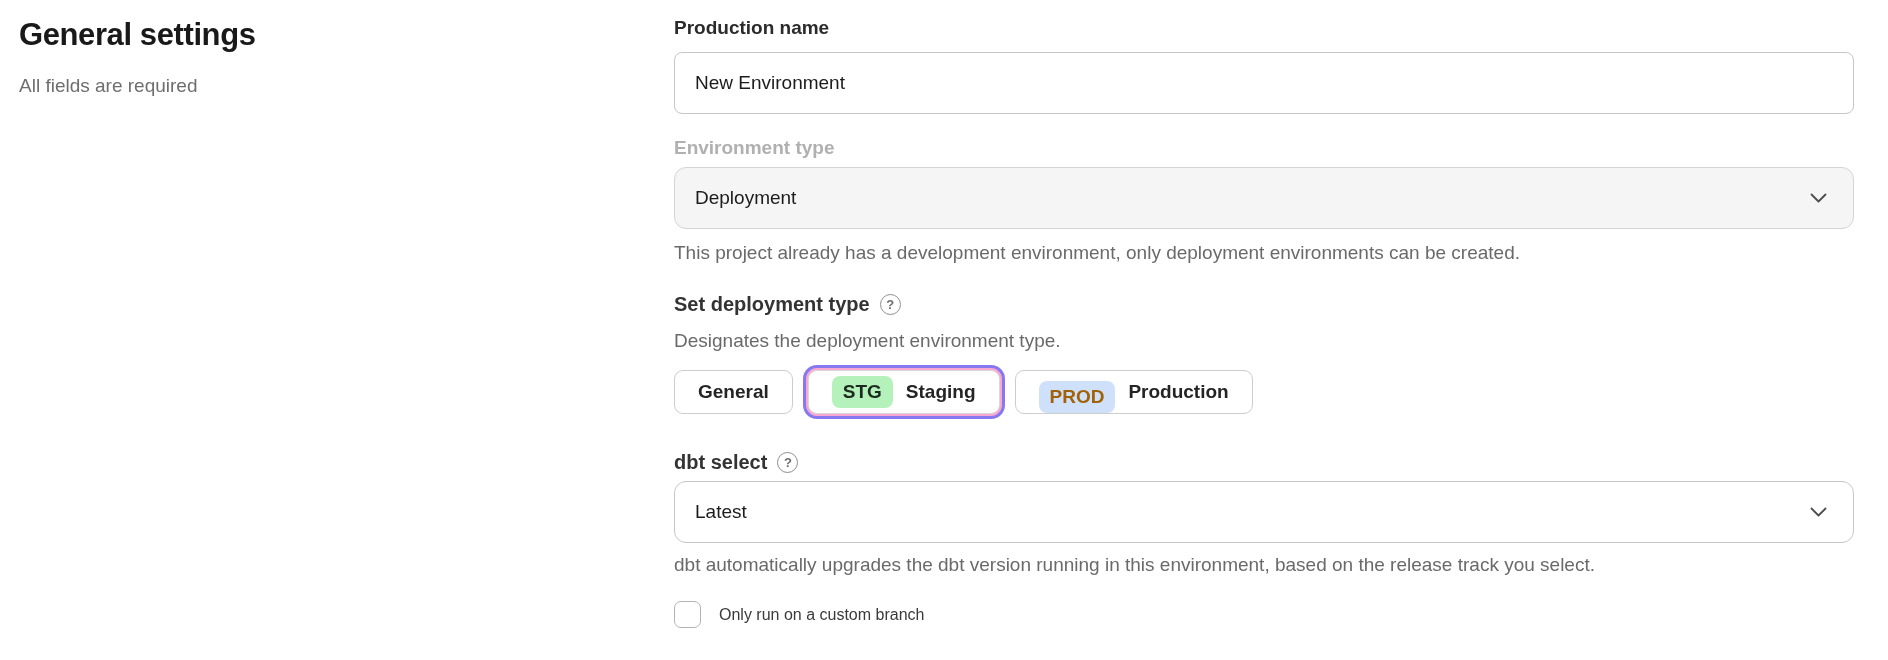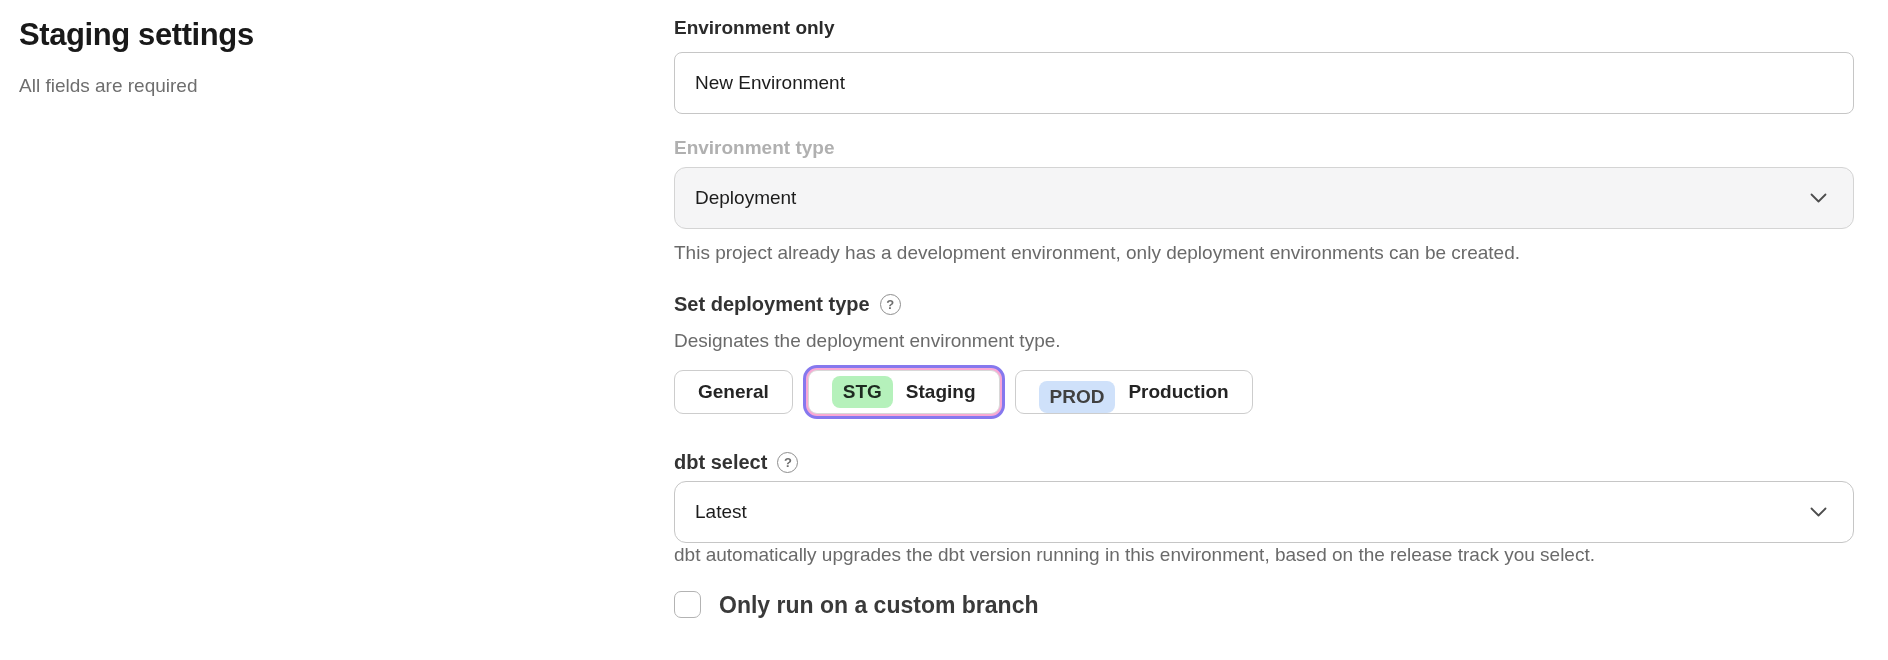--- a/index.html
+++ b/index.html
@@ -53,46 +53,46 @@
     font-size:19px;font-weight:600;color:#242424;font-family:inherit;cursor:pointer;
   }
   .seg-ring{
     border:3px solid var(--selected-ring,#8678ee);border-radius:14px;padding:2px;background:#f9a8d4;
   }
   .seg-ring .seg-btn{border-color:#d8d8d8;}
   .badge{
     padding:5px 11px;border-radius:8px;font-size:19px;font-weight:600;color:#1d2a20;line-height:22px;
   }
   .badge.stg{background:var(--stg-badge-bg,#b5f1bb);}
-  .badge.prod{background:var(--prod-badge-bg,#cfe1fa);color:#404040;margin-top:9px;}
+  .badge.prod{background:var(--prod-badge-bg,#cfe1fa);color:#a16207;margin-top:9px;}
 
   .dbt-head{margin-top:30px;}
   .version-select{margin-top:6px;text-align:center;}
-  .helper.version-helper{margin-top:0;}
+  .helper.version-helper{margin-top:10px;}
 
   .checkbox-row{display:flex;align-items:center;gap:18px;margin-top:24px;cursor:pointer;}
   .checkbox{
     box-sizing:border-box;flex:0 0 auto;width:27px;height:27px;
     border:1.5px solid #b3b3b3;border-radius:7px;background:#fff;
   }
-  .checkbox-label{font-size:23px;font-weight:700;color:#3a3a3a;line-height:26px;}
+  .checkbox-label{font-size:16px;font-weight:400;color:#3a3a3a;line-height:26px;}
 </style>
 </head>
 <body>
 
 <div class="layout">
 
   <div class="intro">
-    <h1 class="page-title">Staging settings</h1>
+    <h1 class="page-title">General settings</h1>
     <div class="page-subtitle">All fields are required</div>
   </div>
 
   <div class="form-col">
 
-    <label class="field-label">Environment only</label>
+    <label class="field-label">Production name</label>
     <input type="text" class="text-input" value="New Environment" style="">
 
     <label class="field-label disabled" style="margin-top:22px;">Environment type</label>
     <div class="select disabled">
       <span>Deployment</span>
       <svg class="chevron" width="17" height="11" viewBox="0 0 17 11">
         <polyline points="1.5,1.5 8.5,8.5 15.5,1.5" fill="none" stroke="#4d4d4d" stroke-width="1.8" stroke-linecap="round" stroke-linejoin="round"></polyline>
       </svg>
     </div>
     <div class="helper">This project already has a development environment, only deployment environments can be created.</div>

